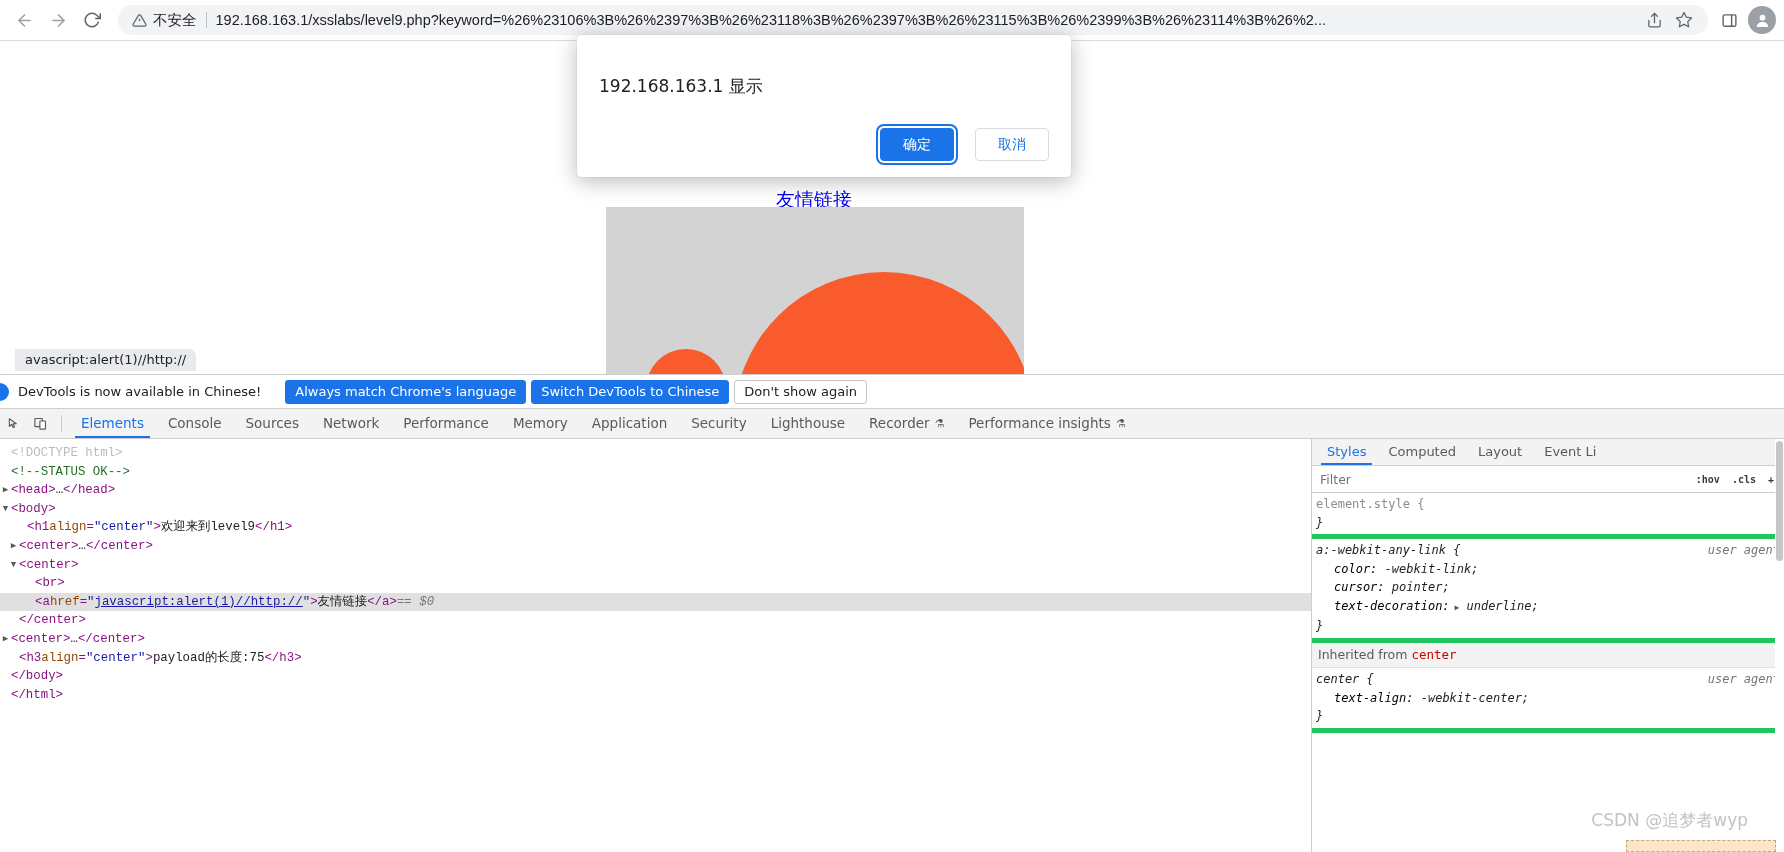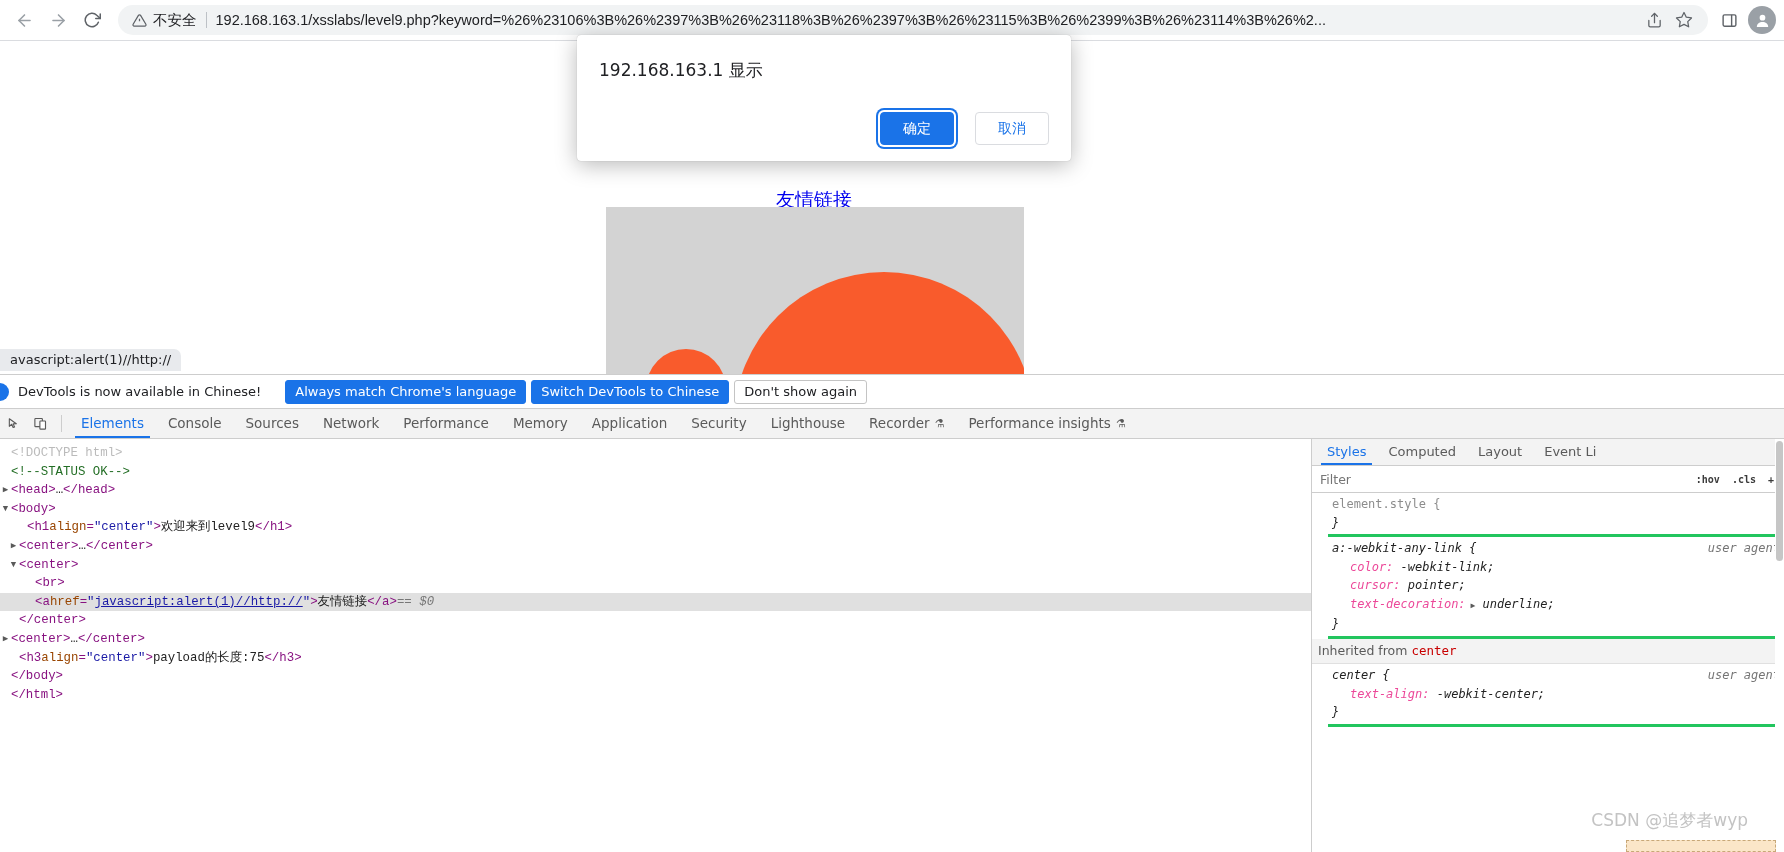--- a/index.html
+++ b/index.html
@@ -128,21 +128,21 @@
     width: 494px;
     background: #ffffff;
     border-radius: 4px;
     box-shadow: 0 4px 22px rgba(0,0,0,0.28), 0 0 1px rgba(0,0,0,0.3);
     z-index: 50;
     padding: 20px 22px 16px 22px;
   }
   .alert-title {
     font-size: 17px;
     color: #202124;
-    margin: 4px 0 0 0;
+    margin: 20px 0 0 0;
     font-family: "DejaVu Sans", sans-serif;
   }
   .alert-message {
     font-size: 14px;
     color: #202124;
     margin-top: 16px;
     font-family: "DejaVu Sans", sans-serif;
   }
   .alert-buttons {
     display: flex;
@@ -168,21 +168,21 @@
   }
   .btn-secondary {
     background: #ffffff;
     color: #1a73e8;
     border: 1px solid #dadce0;
   }
 
   
   .status-bubble {
     position: absolute;
-    left: 0; top: 349px;
+    left: 15px; top: 349px;
     background: #e8eaed;
     color: #202124;
     font-size: 13px;
     padding: 3px 10px 4px 10px;
     border-top-right-radius: 7px;
     border-bottom-right-radius: 0;
     z-index: 45;
     font-family: "DejaVu Sans", sans-serif;
     white-space: nowrap;
   }
@@ -357,28 +357,27 @@
   }
   .styles-content {
     flex: 1 1 auto;
     font-family: "DejaVu Sans Mono", "Liberation Mono", monospace;
     font-size: 12px;
     line-height: 18.5px;
     overflow: hidden;
   }
   .rule {
     padding: 2px 0 2px 4px;
-    border-bottom: 3px solid #22c55e;
+    border-bottom: 5px solid #22c55e;
     position: relative;
-    margin-left: 16px;
   }
   .rule-line { white-space: nowrap; }
   .sel-name { color: #8d8d8d; }
   .sel-name.ua { color: #222; font-style: italic; }
-  .prop-name { color: #ec4899; font-style: italic; padding-left: 18px; }
+  .prop-name { color: #000000; font-style: italic; padding-left: 18px; }
   .prop-val { color: #222; font-style: italic; }
   .ua-origin {
     position: absolute;
     right: 4px; top: 2px;
     color: #757575; font-style: italic; font-size: 12px;
     white-space: nowrap;
   }
   .brace { color: #222; font-style: italic; }
   .inherited-hdr {
     background: #f3f3f3;

